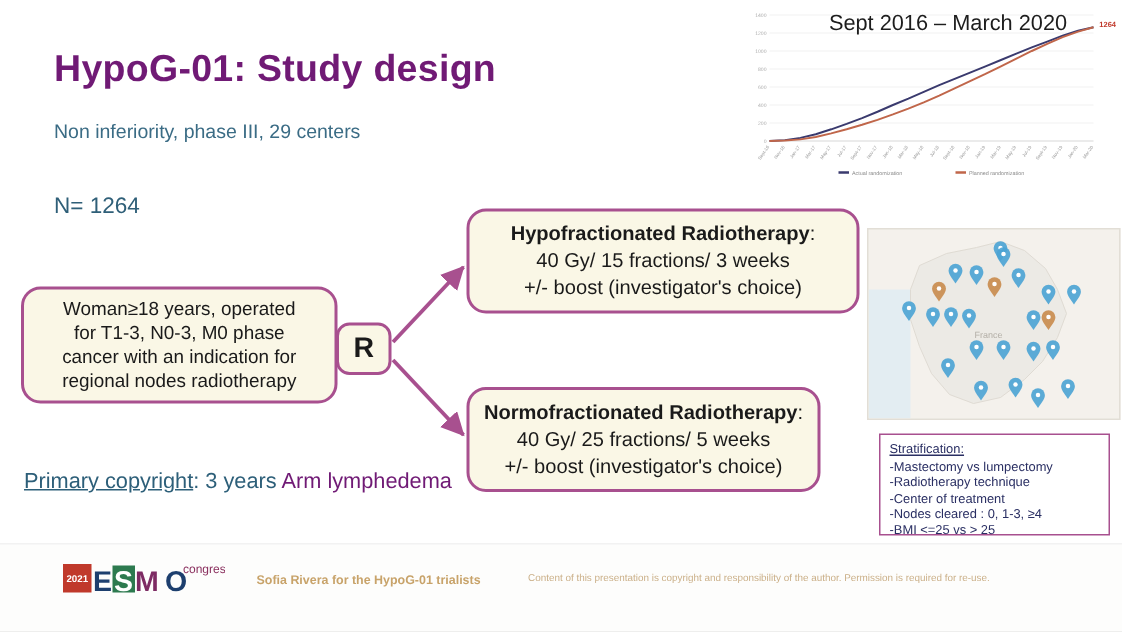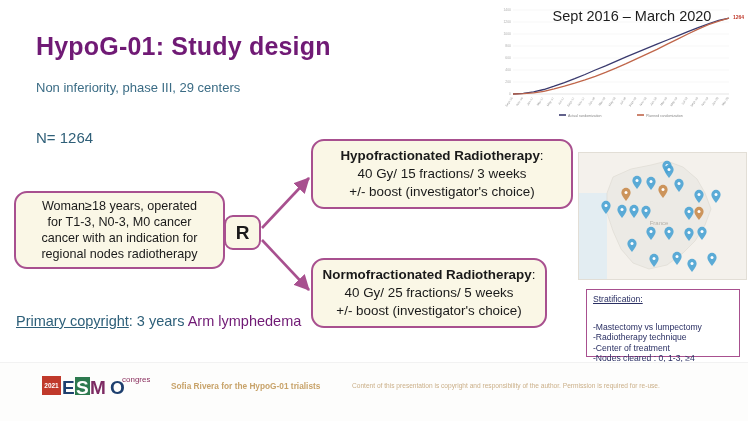--- a/index.html
+++ b/index.html
@@ -53,21 +53,21 @@
   }
   .fbox .hl{font-weight:bold;}
   
   #arrows{position:absolute;left:0;top:0;width:748px;height:421px;pointer-events:none;}
   
   #box-stratification{
     position:absolute;left:586px;top:289px;width:154px;height:68px;
     box-sizing:border-box;background:#ffffff;border:1.4px solid #a8508f;
     padding:4px 5px 3px 6px;font-size:8.6px;line-height:10.6px;color:#2a2f63;
   }
-  #box-stratification .head{text-decoration:underline;display:block;margin-bottom:17px;}
+  #box-stratification .head{text-decoration:underline;display:block;margin-bottom:1px;}
   #box-stratification .li{display:block;white-space:nowrap;}
   
   #nct{
     position:absolute;right:13px;top:394px;
     font-size:16px;font-weight:bold;color:#2b3a55;
   }
   
   #chart-panel{
     position:absolute;left:497px;top:2px;width:249px;height:120px;
     background:#ffffff;
@@ -118,21 +118,21 @@
       <marker id="ah" markerWidth="7" markerHeight="7" refX="5.6" refY="3" orient="auto">
         <path d="M0,0 L6,3 L0,6 z" fill="#a8508f"></path>
       </marker>
     </defs>
     <line x1="262" y1="228" x2="309" y2="178" stroke="#a8508f" stroke-width="2.6" marker-end="url(#ah)"></line>
     <line x1="262" y1="240" x2="309" y2="290" stroke="#a8508f" stroke-width="2.6" marker-end="url(#ah)"></line>
   </svg>
 
   <div class="fbox" id="box-eligibility">
     <span>Woman≥18 years, operated</span>
-    <span>for T1-3, N0-3, M0 cancer</span>
+    <span>for T1-3, N0-3, M0 phase</span>
     <span>cancer with an indication for</span>
     <span>regional nodes radiotherapy</span>
   </div>
 
   <div class="fbox" id="box-randomize">
     <span>R</span>
   </div>
 
   <div class="fbox" id="box-arm-hypo">
     <span><span class="hl">Hypofractionated Radiotherapy</span><span>:</span></span>

